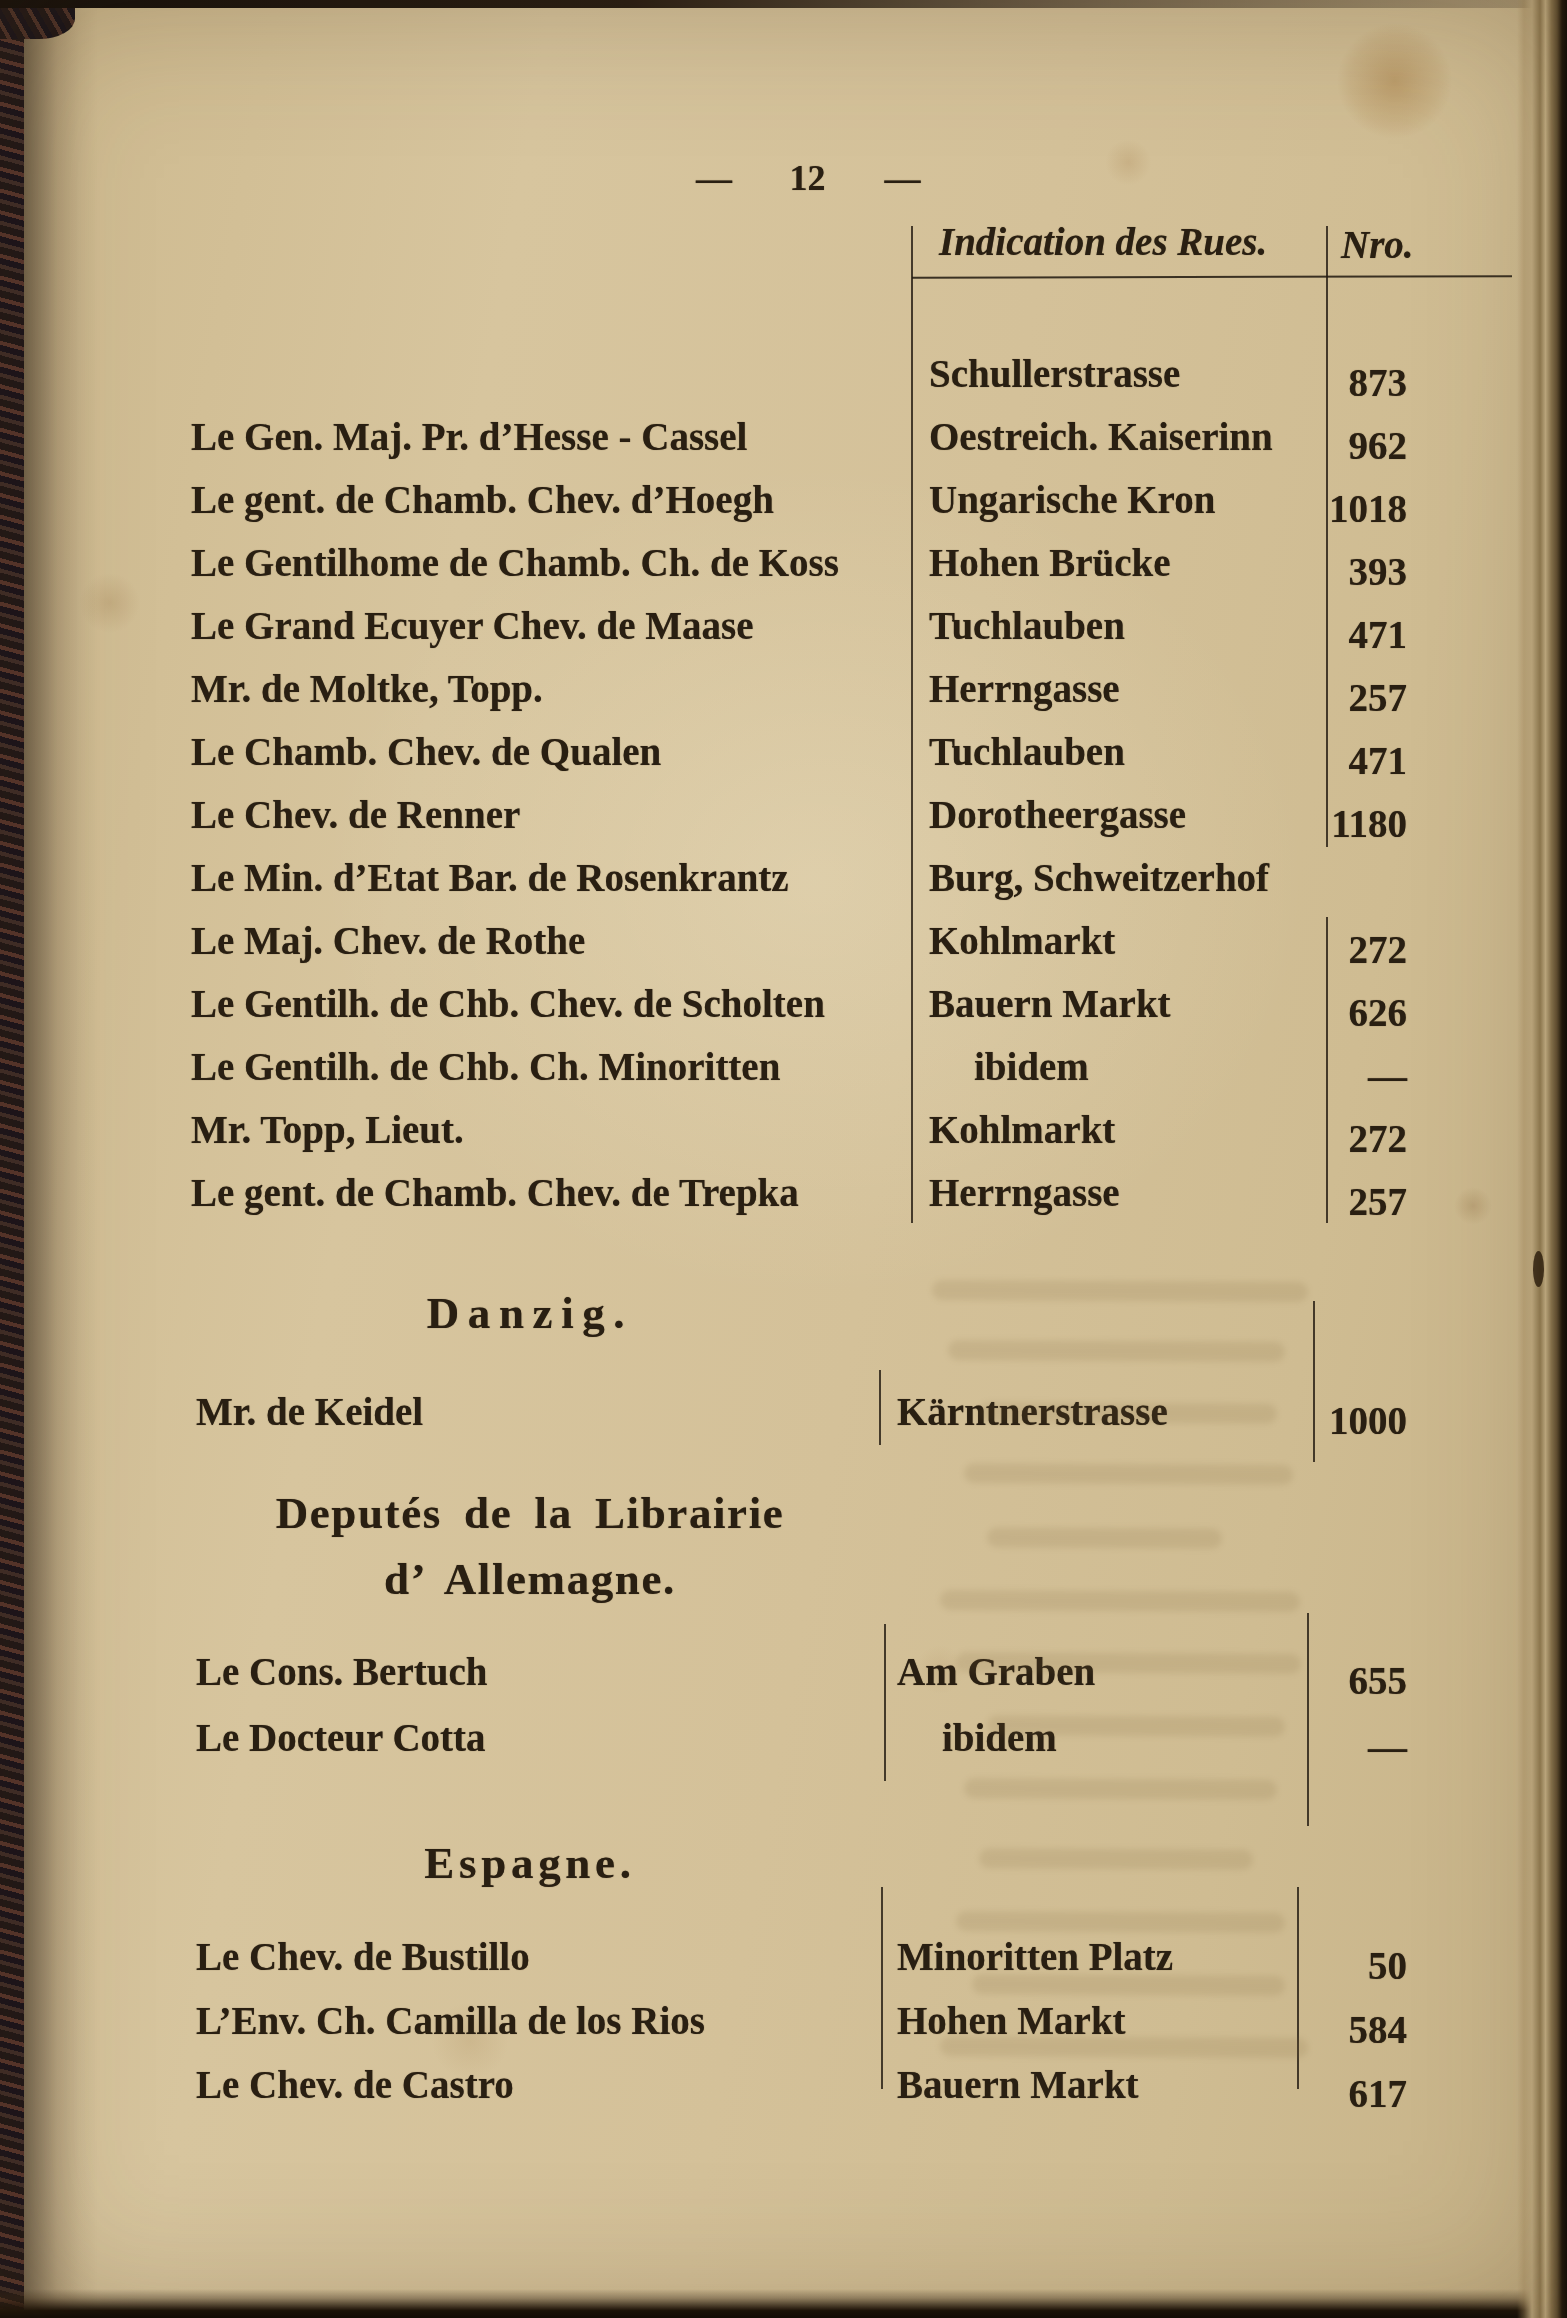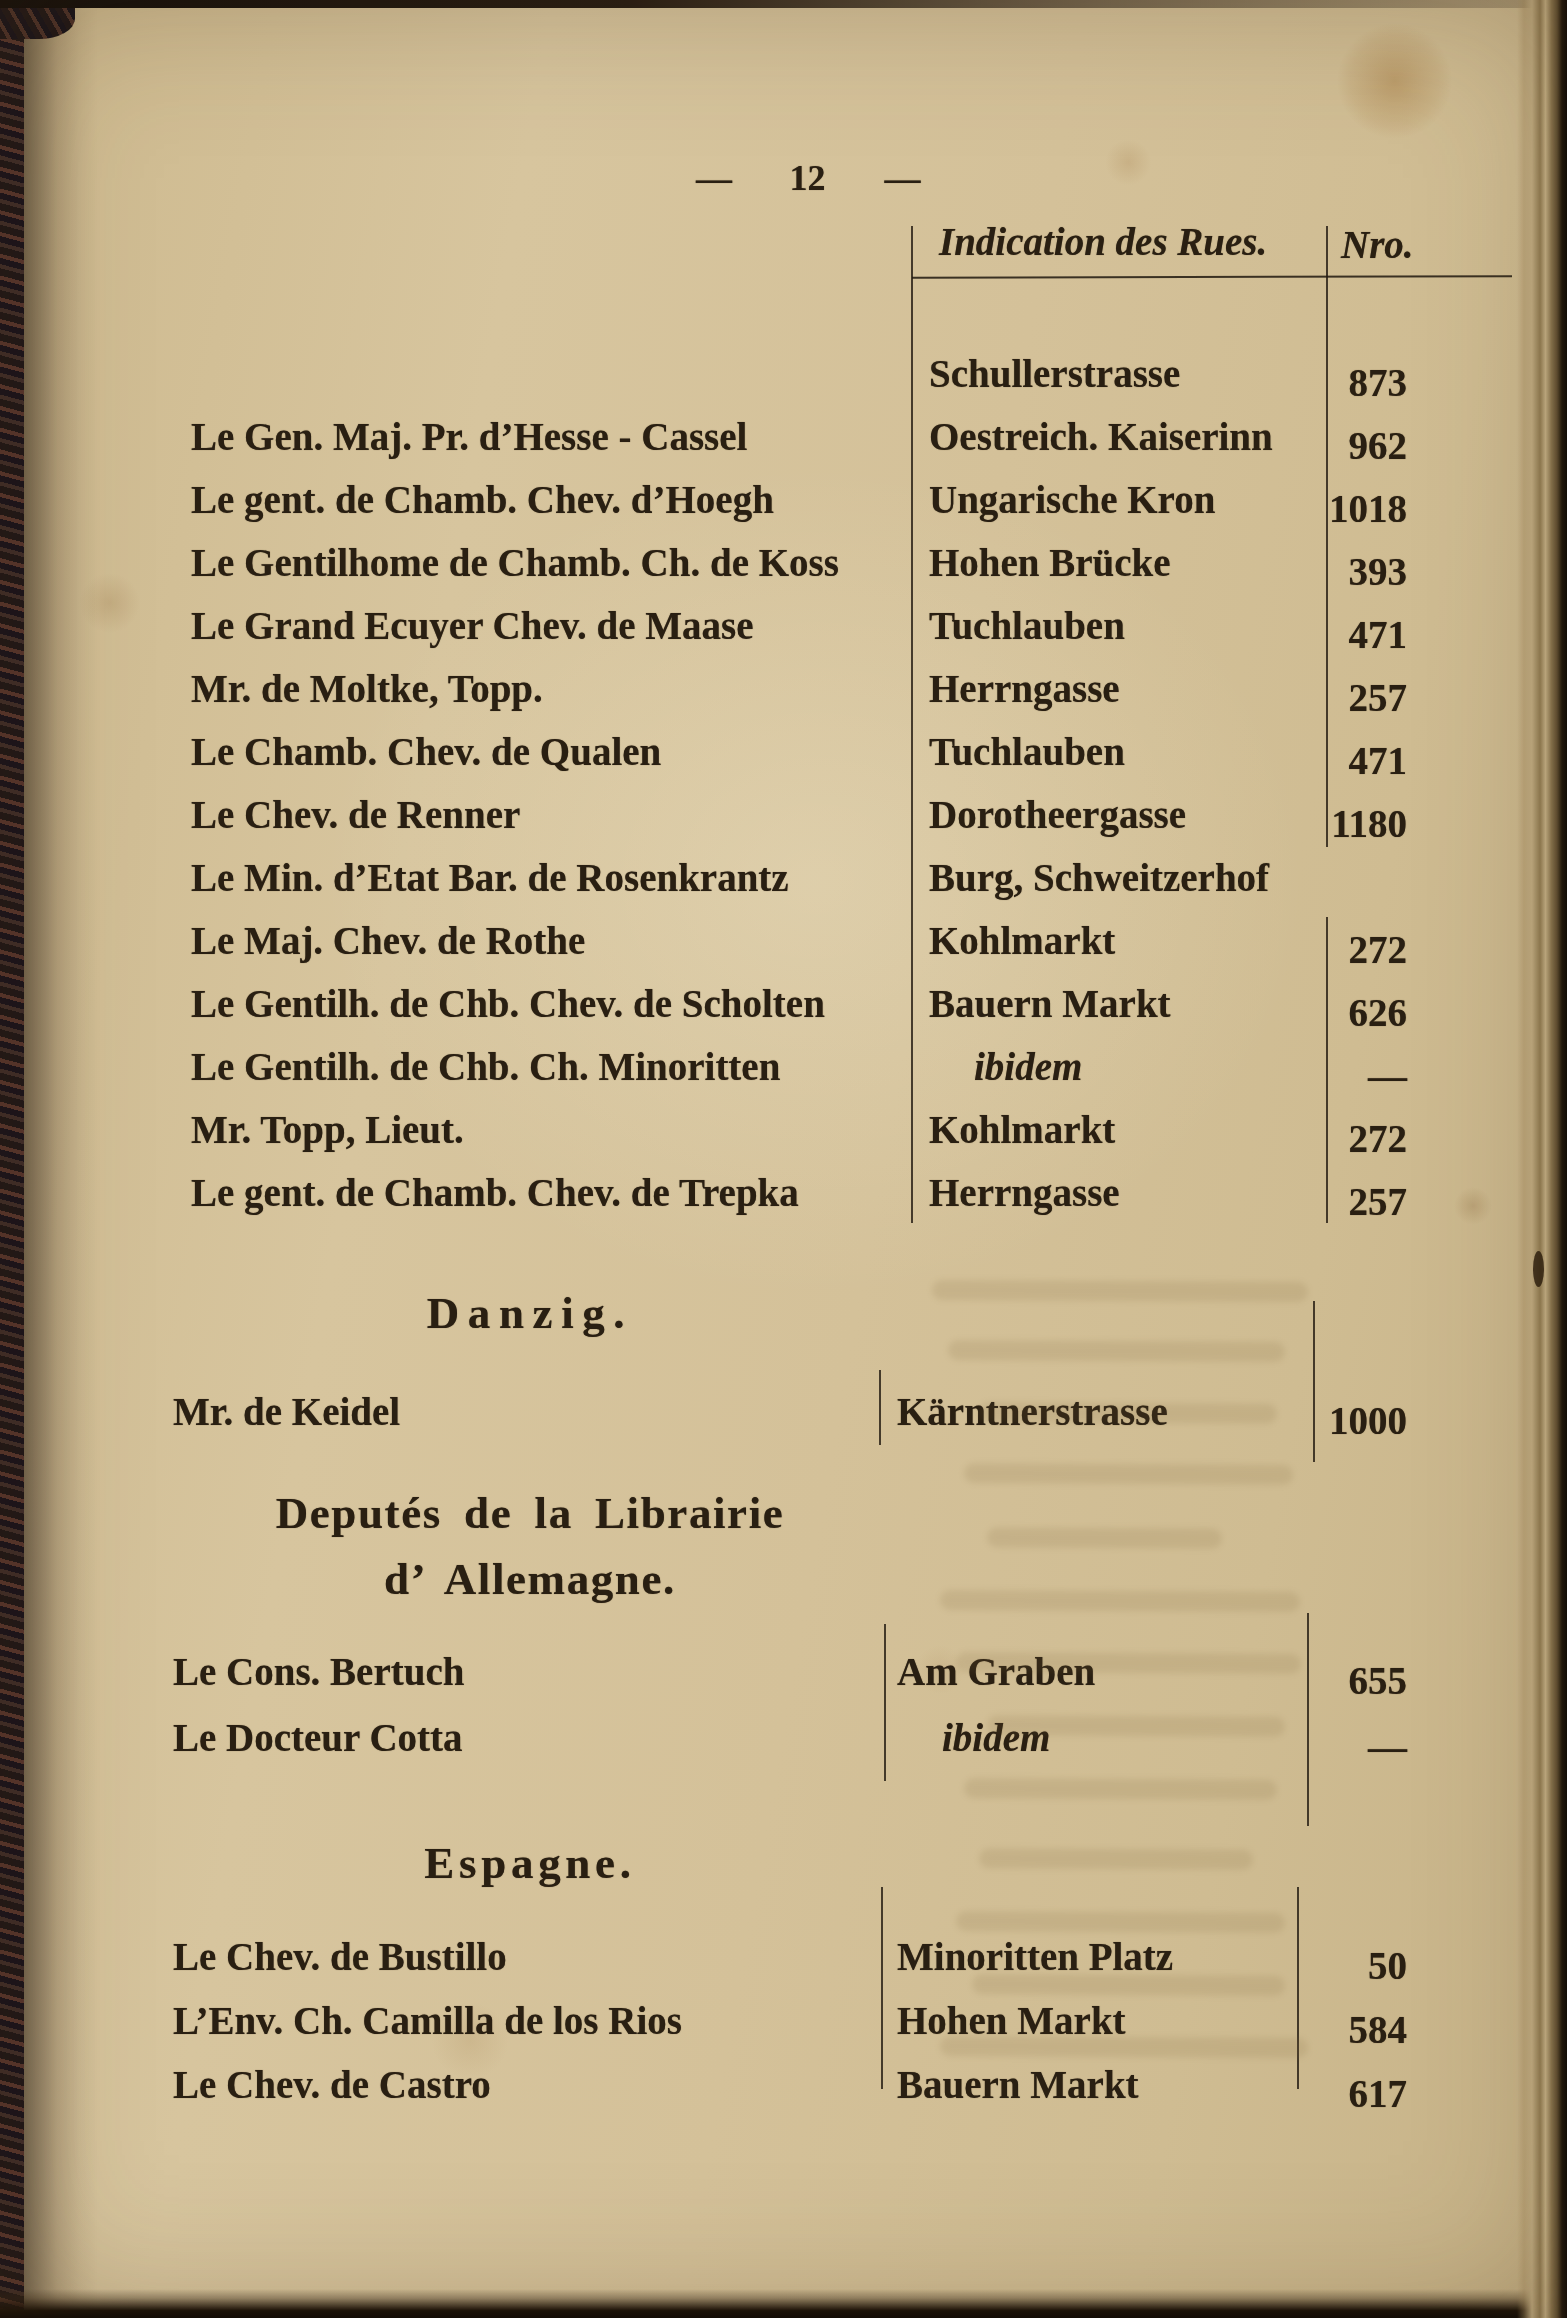--- a/index.html
+++ b/index.html
@@ -30,25 +30,25 @@
   .hrule{height:2.4px;background:#241c12;opacity:.88;transform:rotate(-0.15deg);}
   .vrule{width:2.4px;background:#241c12;opacity:.82;}
 
   
   .tbl{left:0;width:1567px;}
   .row{position:relative;height:63px;}
   .row span{position:absolute;top:50%;transform:translateY(-50%);font-size:39px;}
   .row .name{left:191px;}
   .row .street{left:929px;}
   .row .nro{left:1293px;width:114px;text-align:right;transform:translateY(calc(-50% + 9.4px));}
-  .tbl.sec .row .name{left:173px;}
+  .tbl.sec .row .name{left:196px;}
   .tbl.sec .row .street{left:897px;}
   .tbl.deput .row{height:66px;}
   .tbl.espag .row{height:64px;}
-  .street.indent{padding-left:45px;font-style:italic;}
+  .street.indent{padding-left:45px;}
 
   .sec-title{left:99px;width:862px;text-align:center;font-size:45px;}
   .sec-title.danzig{letter-spacing:8.6px;}
   .sec-title.deput{word-spacing:9.4px;letter-spacing:1.6px;}
   .sec-title.espag{letter-spacing:4.7px;}
 
   
   .ghost{position:absolute;height:20.4px;border-radius:10.2px;background:#7d6438;opacity:.14;filter:blur(3.1px);transform:rotate(.3deg);}
 
   

